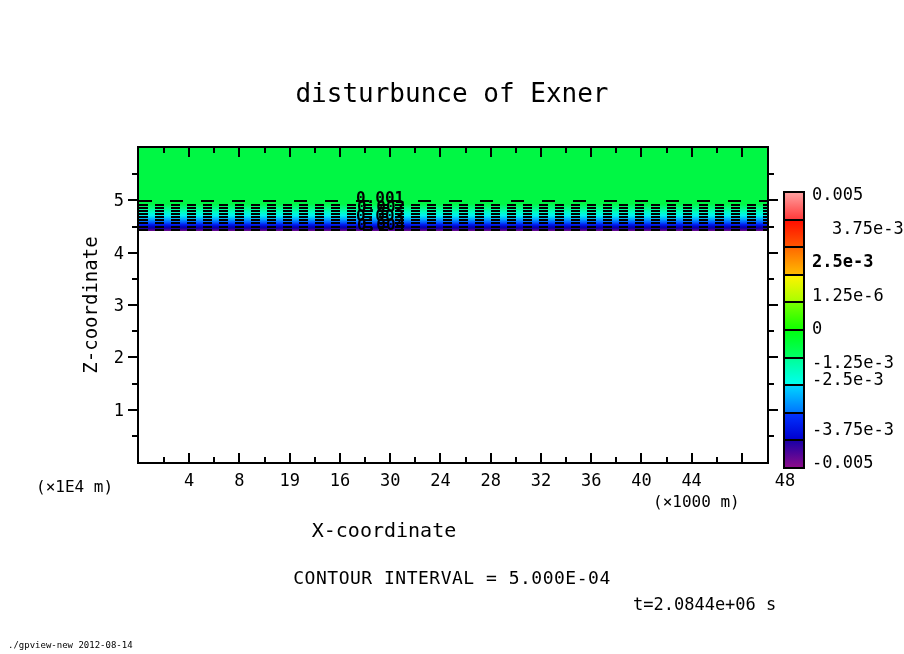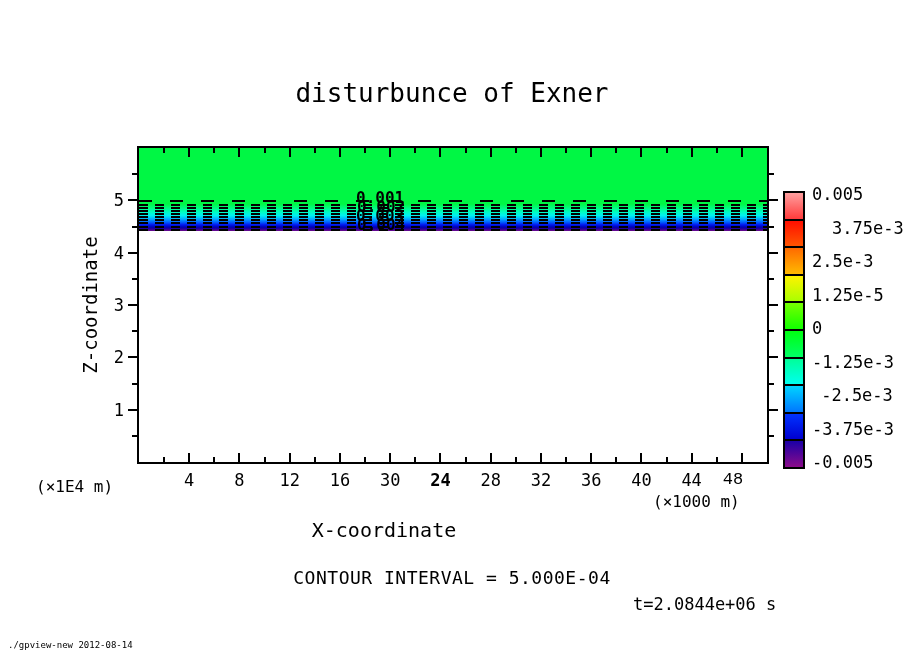--- a/index.html
+++ b/index.html
@@ -129,30 +129,30 @@
       <div class="abs tick" style="left: 132px; top: 225.5px; width: 5px; height: 2px;"></div>
       <div class="abs tick" style="left: 769px; top: 225.5px; width: 5px; height: 2px;"></div>
       <div class="abs tick" style="left: 128px; top: 199.333px; width: 9px; height: 2px;"></div>
       <div class="abs tick" style="left: 769px; top: 199.333px; width: 9px; height: 2px;"></div>
       <div class="abs tick" style="left: 132px; top: 173.167px; width: 5px; height: 2px;"></div>
       <div class="abs tick" style="left: 769px; top: 173.167px; width: 5px; height: 2px;"></div>
     </div>
   <div id="xticklab-layer">
       <div class="abs xticklab" style="left: 169.24px; top: 470px; width: 40px; height: 20px;">4</div>
       <div class="abs xticklab" style="left: 219.48px; top: 470px; width: 40px; height: 20px;">8</div>
-      <div class="abs xticklab" style="left: 269.72px; top: 470px; width: 40px; height: 20px;">12</div>
+      <div class="abs xticklab" style="left: 269.72px; top: 470px; width: 40px; height: 20px;">19</div>
       <div class="abs xticklab" style="left: 319.96px; top: 470px; width: 40px; height: 20px;">16</div>
       <div class="abs xticklab" style="left: 370.2px; top: 470px; width: 40px; height: 20px;">30</div>
-      <div class="abs xticklab" style="left: 420.44px; top: 470px; width: 40px; height: 20px; font-weight: bold;">24</div>
+      <div class="abs xticklab" style="left: 420.44px; top: 470px; width: 40px; height: 20px;">24</div>
       <div class="abs xticklab" style="left: 470.68px; top: 470px; width: 40px; height: 20px;">28</div>
       <div class="abs xticklab" style="left: 520.92px; top: 470px; width: 40px; height: 20px;">32</div>
       <div class="abs xticklab" style="left: 571.16px; top: 470px; width: 40px; height: 20px;">36</div>
       <div class="abs xticklab" style="left: 621.4px; top: 470px; width: 40px; height: 20px;">40</div>
       <div class="abs xticklab" style="left: 671.64px; top: 470px; width: 40px; height: 20px;">44</div>
-      <div class="abs xticklab" style="left: 713px; top: 470px; width: 40px; height: 20px; font-family: Liberation Mono, monospace;">48</div>
+      <div class="abs xticklab" style="left: 765px; top: 470px; width: 40px; height: 20px;">48</div>
     </div>
   <div id="yticklab-layer">
       <div class="abs yticklab" style="left: 92px; top: 399.667px; width: 32px; height: 20px;">1</div>
       <div class="abs yticklab" style="left: 92px; top: 347.333px; width: 32px; height: 20px;">2</div>
       <div class="abs yticklab" style="left: 92px; top: 295px; width: 32px; height: 20px;">3</div>
       <div class="abs yticklab" style="left: 92px; top: 242.667px; width: 32px; height: 20px;">4</div>
       <div class="abs yticklab" style="left: 92px; top: 190.333px; width: 32px; height: 20px;">5</div>
     </div>
 
   <div id="y-axis-label" class="abs">Z-coordinate</div>
@@ -168,25 +168,25 @@
       <div class="cseg" style="background: linear-gradient(rgb(119, 255, 0), rgb(17, 255, 0));"></div>
       <div class="cseg" style="background: linear-gradient(rgb(0, 255, 17), rgb(0, 255, 102));"></div>
       <div class="cseg" style="background: linear-gradient(rgb(0, 255, 153), rgb(0, 255, 238));"></div>
       <div class="cseg" style="background: linear-gradient(rgb(0, 212, 255), rgb(0, 119, 255));"></div>
       <div class="cseg" style="background: linear-gradient(rgb(0, 51, 255), rgb(0, 0, 208));"></div>
       <div class="cseg" style="background: linear-gradient(rgb(27, 0, 166), rgb(138, 11, 138));"></div>
     </div>
   <div id="colorbar-labels">
       <div class="abs clab" style="left: 812px; top: 184px; width: 90px; height: 20px;">0.005</div>
       <div class="abs clab" style="left: 832px; top: 217.5px; width: 90px; height: 20px;">3.75e-3</div>
-      <div class="abs clab" style="left: 812px; top: 251px; width: 90px; height: 20px;">2.5e-3</div>
-      <div class="abs clab" style="left: 812px; top: 284.5px; width: 90px; height: 20px;">1.25e-5</div>
+      <div class="abs clab" style="left: 812px; top: 251px; width: 90px; height: 20px; font-weight: bold;">2.5e-3</div>
+      <div class="abs clab" style="left: 812px; top: 284.5px; width: 90px; height: 20px;">1.25e-6</div>
       <div class="abs clab" style="left: 812px; top: 318px; width: 90px; height: 20px;">0</div>
       <div class="abs clab" style="left: 812px; top: 351.5px; width: 90px; height: 20px;">-1.25e-3</div>
-      <div class="abs clab" style="left: 812px; top: 385px; width: 90px; height: 20px; text-align: center;">-2.5e-3</div>
+      <div class="abs clab" style="left: 812px; top: 369px; width: 90px; height: 20px;">-2.5e-3</div>
       <div class="abs clab" style="left: 812px; top: 418.5px; width: 90px; height: 20px;">-3.75e-3</div>
       <div class="abs clab" style="left: 812px; top: 452px; width: 90px; height: 20px;">-0.005</div>
     </div>
 
   <div id="contour-interval" class="abs">CONTOUR INTERVAL = 5.000E-04</div>
   <div id="time-label" class="abs">t=2.0844e+06 s</div>
 
   <div id="footer-left" class="abs">./gpview-new  2012-08-14</div>
 </div>
 

